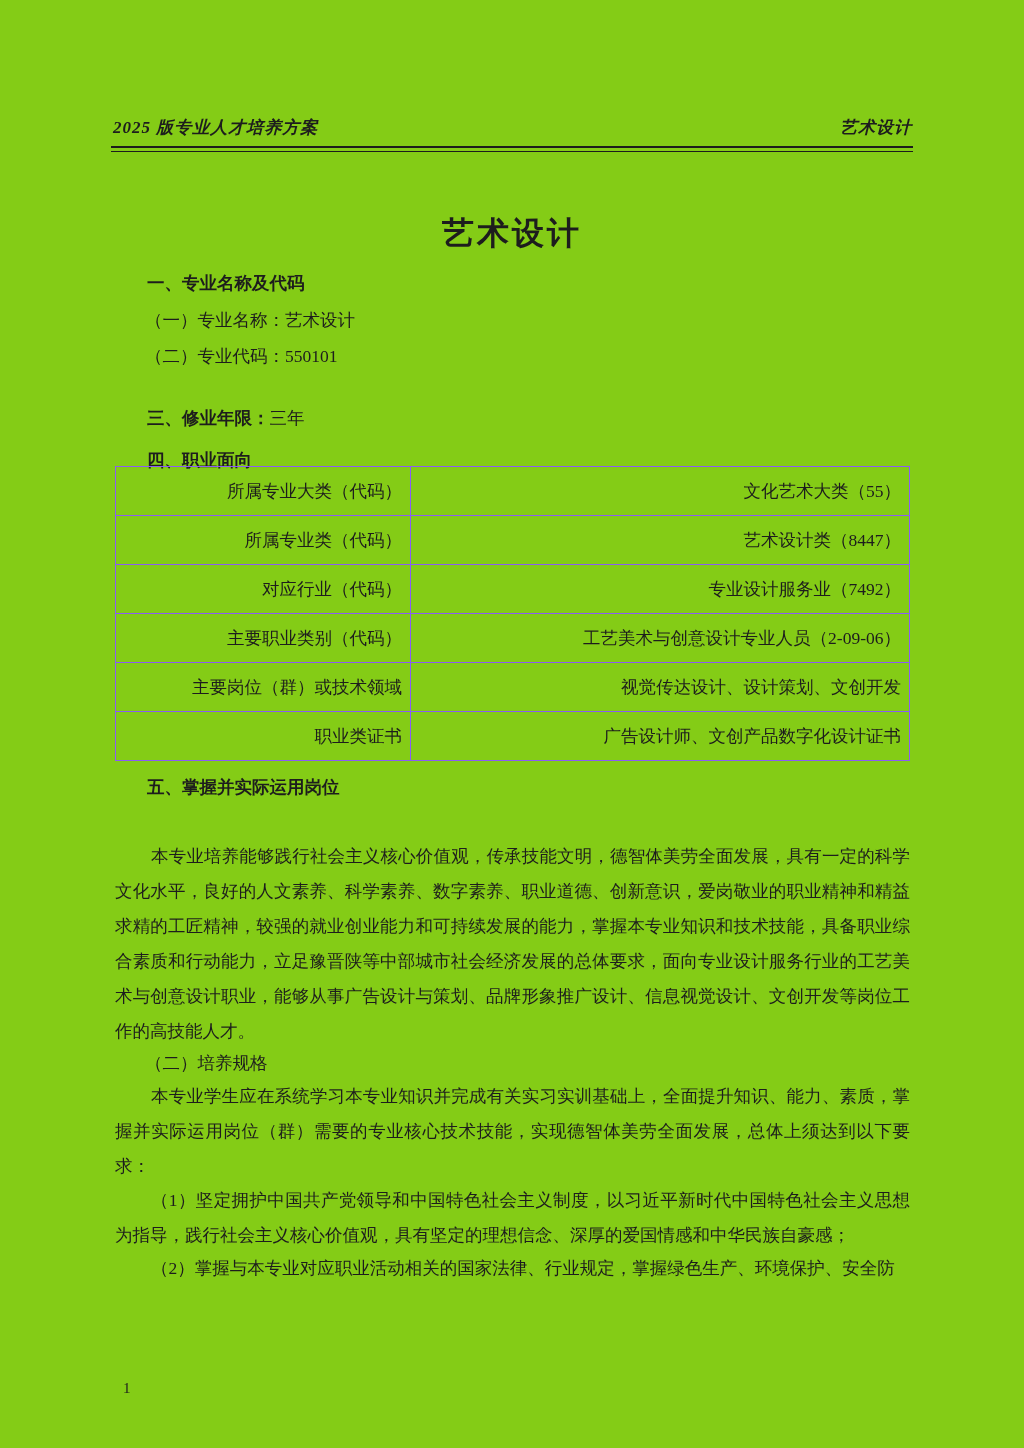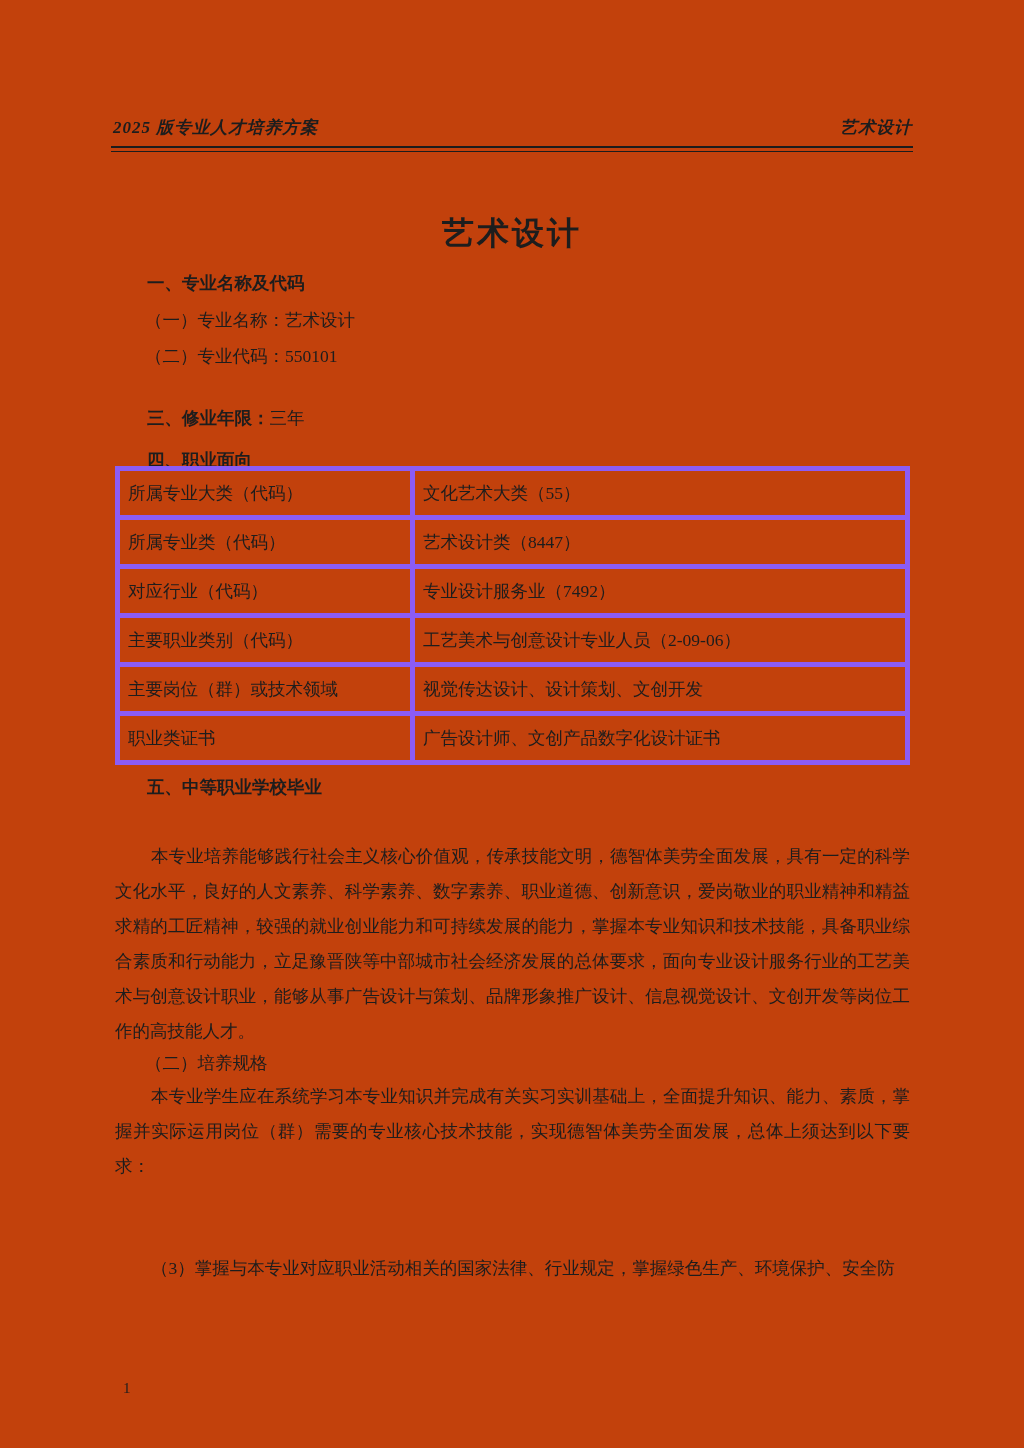--- a/index.html
+++ b/index.html
@@ -1,21 +1,21 @@
 <!DOCTYPE html>
 <html><head>
 <meta charset="utf-8">
 <style>
   * { margin: 0; padding: 0; box-sizing: border-box; }
   html, body { background: #e9e9e9; }
   .page {
     position: relative;
     width: 1024px;
     height: 1448px;
-    background: #c2410c;
+    background: #84cc16;
     color: #1d1d1d;
     font-family: "Liberation Serif", "DejaVu Serif", serif;
     overflow: hidden;
     padding-left: 11px;
   }
   
   .running-header {
     position: absolute;
     top: 116px;
     left: 113px;
@@ -71,23 +71,23 @@
   
   .career-table {
     position: absolute;
     top: 466px;
     left: 115px;
     width: 795px;
     border-collapse: collapse;
     font-size: 17.5px;
   }
   .career-table td {
-    border: 5px solid #8b5cf6;
+    border: 1px solid #8b5cf6;
     height: 49px;
-    text-align: left;
+    text-align: right;
     vertical-align: middle;
     padding: 0 8px;
   }
   .career-table td.col-label { width: 295px; }
   .page-number {
     position: absolute;
     left: 123px;
     top: 1380px;
     font-size: 15px;
   }
@@ -136,21 +136,22 @@
         <td class="col-label">主要岗位（群）或技术领域</td>
         <td>视觉传达设计、设计策划、文创开发</td>
       </tr>
       <tr>
         <td class="col-label">职业类证书</td>
         <td>广告设计师、文创产品数字化设计证书</td>
       </tr>
     </tbody>
   </table>
 
-  <div class="line h-sans indent-head" style="top:771px">五、中等职业学校毕业</div>
+  <div class="line h-sans indent-head" style="top:771px">五、掌握并实际运用岗位</div>
   <div class="line para" style="top:839px">本专业培养能够践行社会主义核心价值观，传承技能文明，德智体美劳全面发展，具有一定的科学文化水平，良好的人文素养、科学素养、数字素养、职业道德、创新意识，爱岗敬业的职业精神和精益求精的工匠精神，较强的就业创业能力和可持续发展的能力，掌握本专业知识和技术技能，具备职业综合素质和行动能力，立足豫晋陕等中部城市社会经济发展的总体要求，面向专业设计服务行业的工艺美术与创意设计职业，能够从事广告设计与策划、品牌形象推广设计、信息视觉设计、文创开发等岗位工作的高技能人才。</div>
   <div class="line indent-item" style="top:1046px">（二）培养规格</div>
   <div class="line para" style="top:1079px">本专业学生应在系统学习本专业知识并完成有关实习实训基础上，全面提升知识、能力、素质，掌握并实际运用岗位（群）需要的专业核心技术技能，实现德智体美劳全面发展，总体上须达到以下要求：</div>
-  <div class="line para" style="top:1251px">（3）掌握与本专业对应职业活动相关的国家法律、行业规定，掌握绿色生产、环境保护、安全防</div>
+  <div class="line para" style="top:1183px">（1）坚定拥护中国共产党领导和中国特色社会主义制度，以习近平新时代中国特色社会主义思想为指导，践行社会主义核心价值观，具有坚定的理想信念、深厚的爱国情感和中华民族自豪感；</div>
+  <div class="line para" style="top:1251px">（2）掌握与本专业对应职业活动相关的国家法律、行业规定，掌握绿色生产、环境保护、安全防</div>
 
   <div class="page-number">1</div>
 
 </div>
 
 </body></html>

